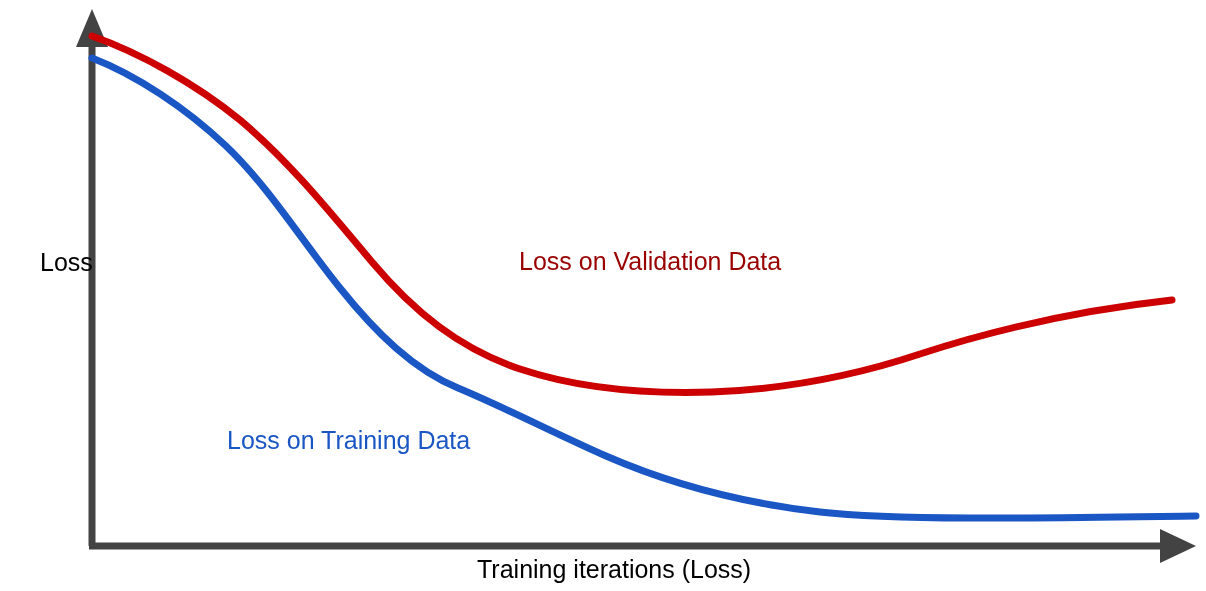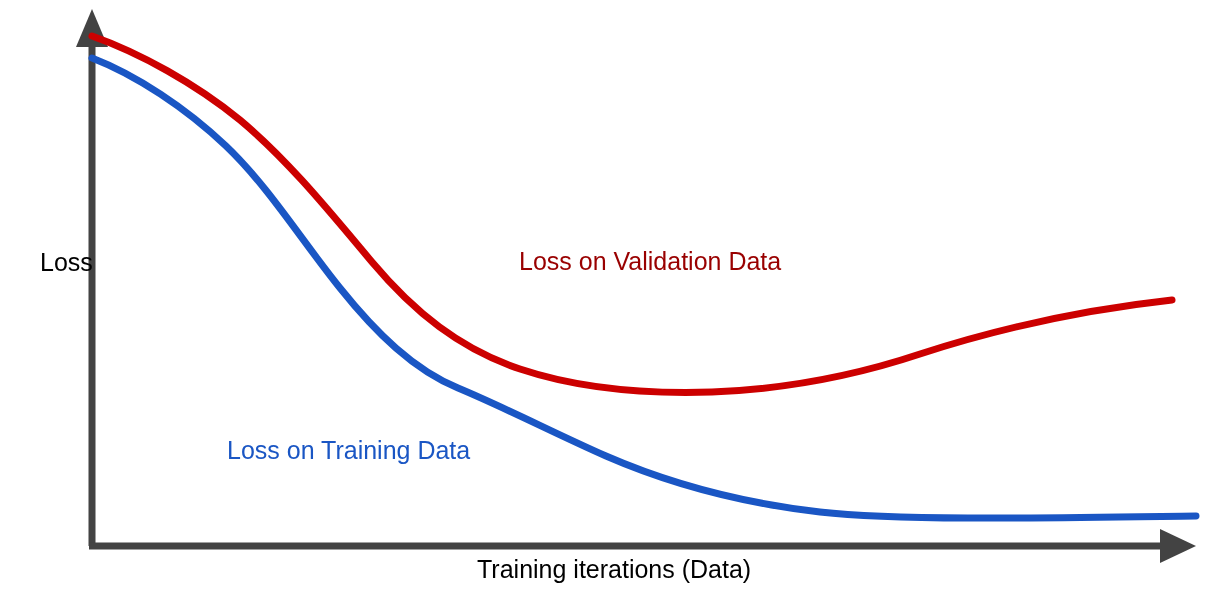--- a/index.html
+++ b/index.html
@@ -51,21 +51,20 @@
     top: 249px;
     font-size: 25px;
     color: #990000;
     margin-left: 12px;
   }
   #series-label-training {
     left: 227px;
     top: 428px;
     font-size: 25px;
     color: #1a56c4;
-    margin-top: 10px;
   }
 </style>
 </head>
 <body>
 
 <div id="chart-root">
 
   <svg id="plot-svg" viewBox="0 0 1206 591">
 
     <g>
@@ -94,19 +93,19 @@
                C 268,186 302,241 340,288
                C 376,333 414,370 458,388
                C 506,408 556,434 606,456
                C 668,483 742,503 820,512
                C 900,521 1050,518 1196,516" fill="none" stroke="#1a56c4" stroke-width="7" stroke-linecap="round" stroke-linejoin="round"></path>
     </g>
   </svg>
 
   <div class="chart-label" id="ylabel">Loss</div>
 
-  <div class="chart-label" id="xlabel">Training iterations (Data)</div>
+  <div class="chart-label" id="xlabel">Training iterations (Loss)</div>
 
   <div class="chart-label" id="series-label-validation">Loss on Validation Data</div>
 
   <div class="chart-label" id="series-label-training">Loss on Training Data</div>
 
 </div>
 
 </body></html>

